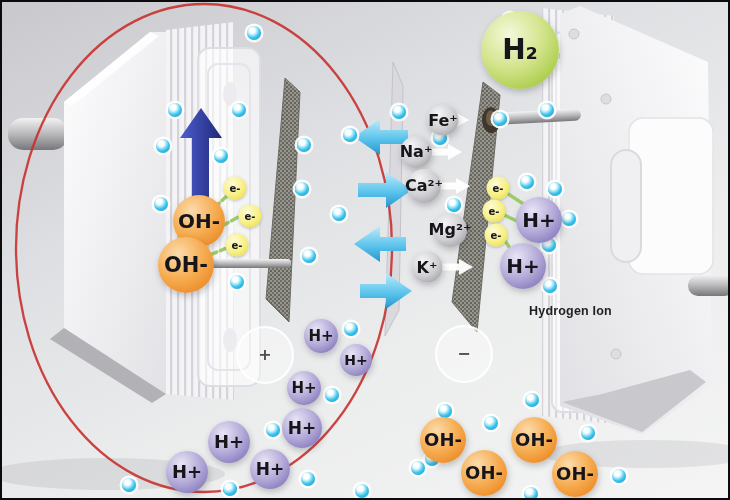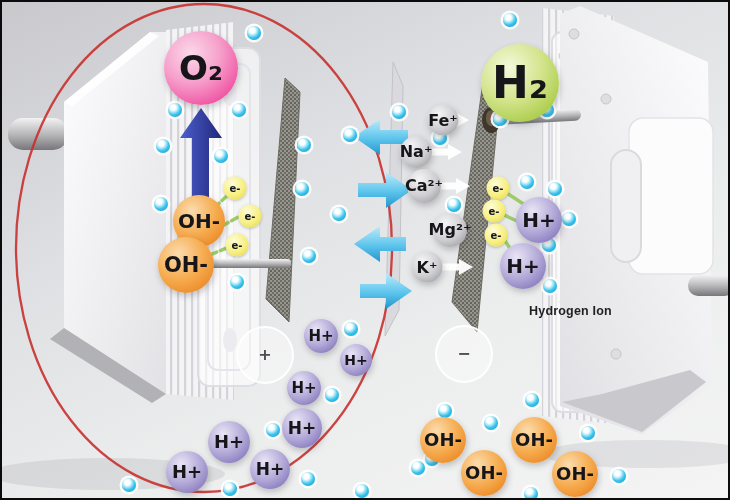--- a/index.html
+++ b/index.html
@@ -141,22 +141,21 @@
     <g stroke="#9ecb6a" stroke-width="3.5" stroke-linecap="round">
       <line x1="212" y1="206" x2="229" y2="190" stroke-dasharray="7 4"></line>
       <line x1="220" y1="224" x2="240" y2="213" stroke-dasharray="7 4"></line>
       <line x1="198" y1="257" x2="227" y2="245" stroke-dasharray="7 4"></line>
       <line x1="503" y1="190" x2="523" y2="203"></line>
       <line x1="500" y1="212" x2="517" y2="220"></line>
       <line x1="501" y1="236" x2="512" y2="252"></line>
     </g>
   </svg>
 
-  <div class="sphere o2" style="left:199px;top:66px;width:74px;height:74px;font-size:34px;">O₂</div>
-  <div class="sphere h2g" style="left:518px;top:81px;width:78px;height:78px;font-size:44px;">H₂</div>
+  <div class="sphere h2g" style="left:518px;top:48px;width:78px;height:78px;font-size:28px;">H₂</div>
 
   <div class="sphere oh" style="left:197px;top:219px;width:52px;height:52px;font-size:20px;">OH-</div>
   <div class="sphere oh" style="left:184px;top:263px;width:56px;height:56px;font-size:21px;">OH-</div>
 
   <div class="sphere el" style="left:233px;top:186px;width:23px;height:23px;font-size:10px;">e-</div>
   <div class="sphere el" style="left:248px;top:214px;width:23px;height:23px;font-size:10px;">e-</div>
   <div class="sphere el" style="left:235px;top:243px;width:23px;height:23px;font-size:10px;">e-</div>
 
   <div class="sphere ion" style="left:421px;top:118px;width:31px;height:31px;margin-left:20px;">Fe⁺</div>
   <div class="sphere ion" style="left:414px;top:150px;width:32px;height:32px;text-align:right;">Na⁺</div>

